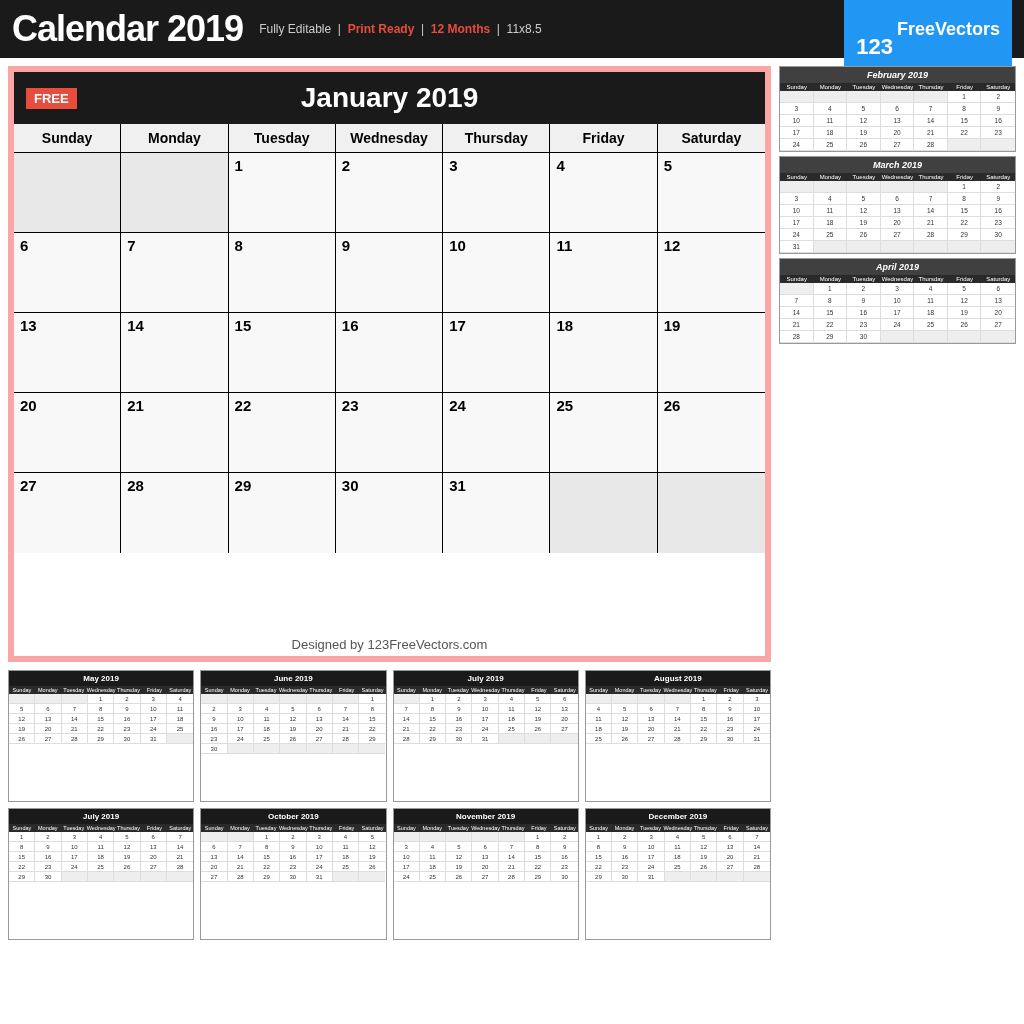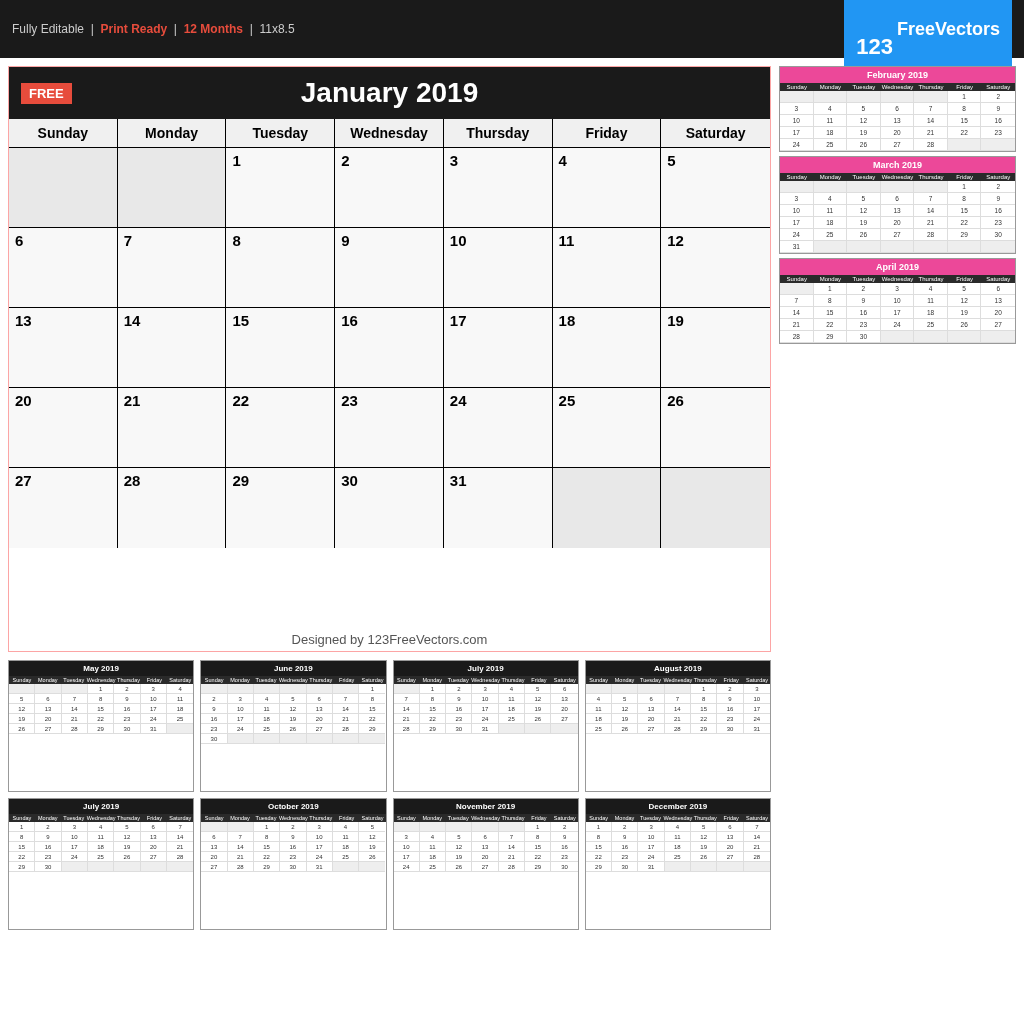--- a/index.html
+++ b/index.html
@@ -65,21 +65,21 @@
 
     
     .left-panel {
       flex: 1;
       display: flex;
       flex-direction: column;
     }
 
     
     .big-calendar {
-      border: 1px solid #fca5a5;
+      border: 6px solid #fca5a5;
       margin: 8px;
       flex: 0 0 auto;
     }
     .big-cal-header {
       background: #1a1a1a;
       color: #fff;
       text-align: center;
       font-size: 28px;
       font-weight: bold;
       padding: 10px;
@@ -142,26 +142,27 @@
       display: flex;
       flex-direction: column;
       gap: 4px;
       padding: 8px 8px 8px 0;
     }
     .side-cal {
       border: 1px solid #999;
       font-size: 7px;
     }
     .side-cal-header {
-      background: #ec4899;
+      background: #404040;
       color: #fff;
       text-align: center;
       font-size: 9px;
       font-weight: bold;
       padding: 3px;
+      font-style: italic;
     }
     .side-cal-days-header {
       display: grid;
       grid-template-columns: repeat(7, 1fr);
       background: #2a2a2a;
     }
     .side-cal-days-header div {
       text-align: center;
       color: #fff;
       font-size: 6px;
@@ -233,20 +234,21 @@
       border-right: 1px solid #ddd;
     }
     .smc-cell:nth-child(7n) { border-right: none; }
     .smc-cell.empty-cell { background: #eee; }
   </style>
 </head>
 <body>
 
 <div class="top-header">
   <div class="top-header-left">
+    <span class="main-title">Calendar 2019</span>
     <div class="subtitle">
       Fully Editable &nbsp;|&nbsp; <span>Print Ready</span> &nbsp;|&nbsp; <span>12 Months</span> &nbsp;|&nbsp; 11x8.5
     </div>
   </div>
   <div class="logo-box">
     <span class="num">123</span>
     <span>FreeVectors</span>
   </div>
 </div>
 

